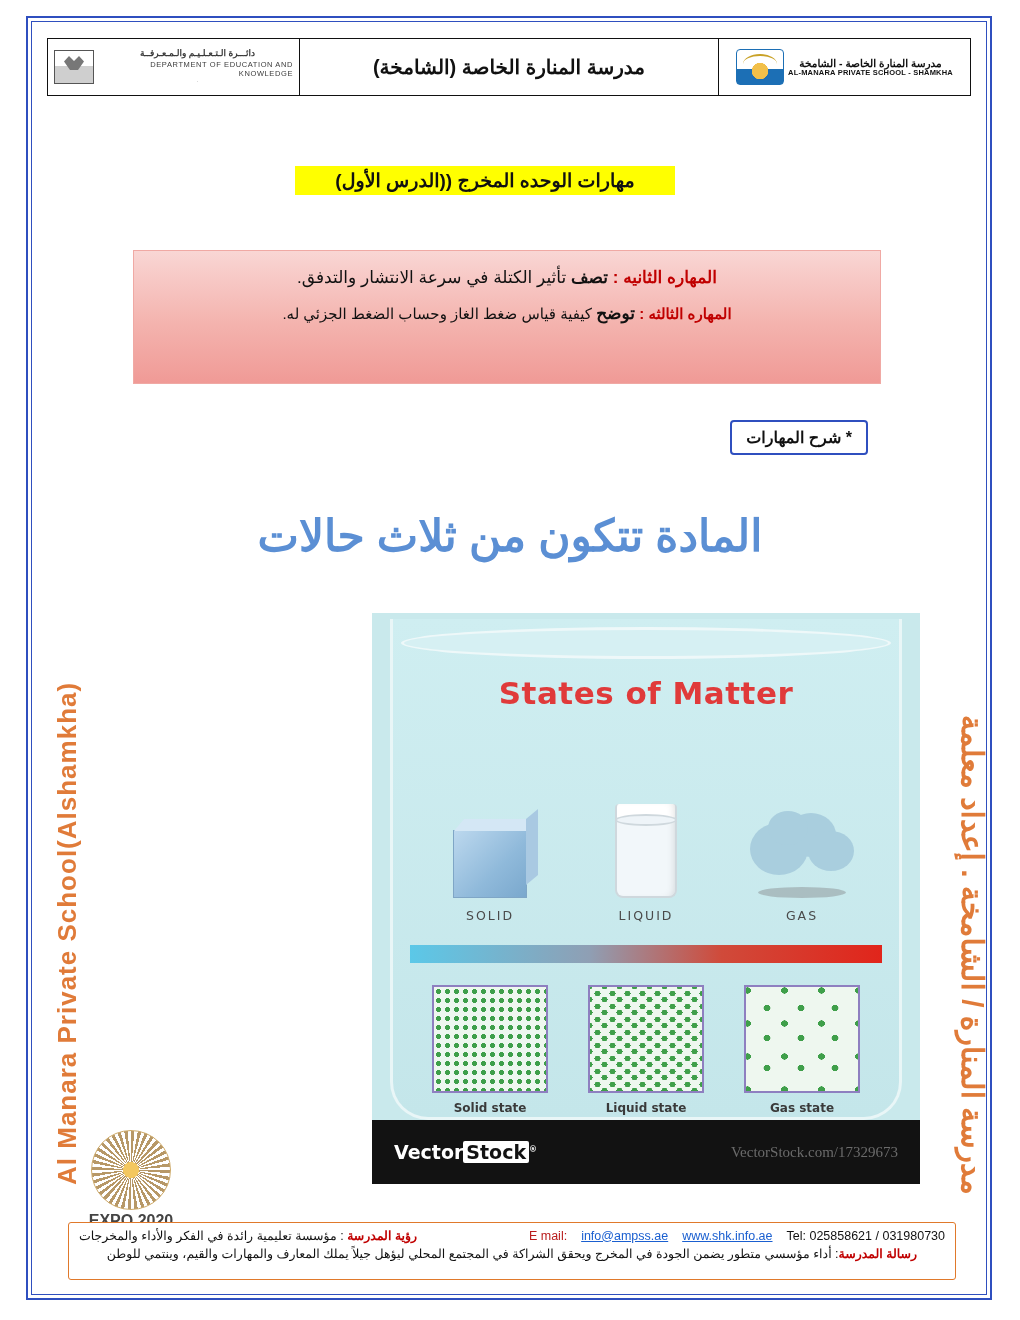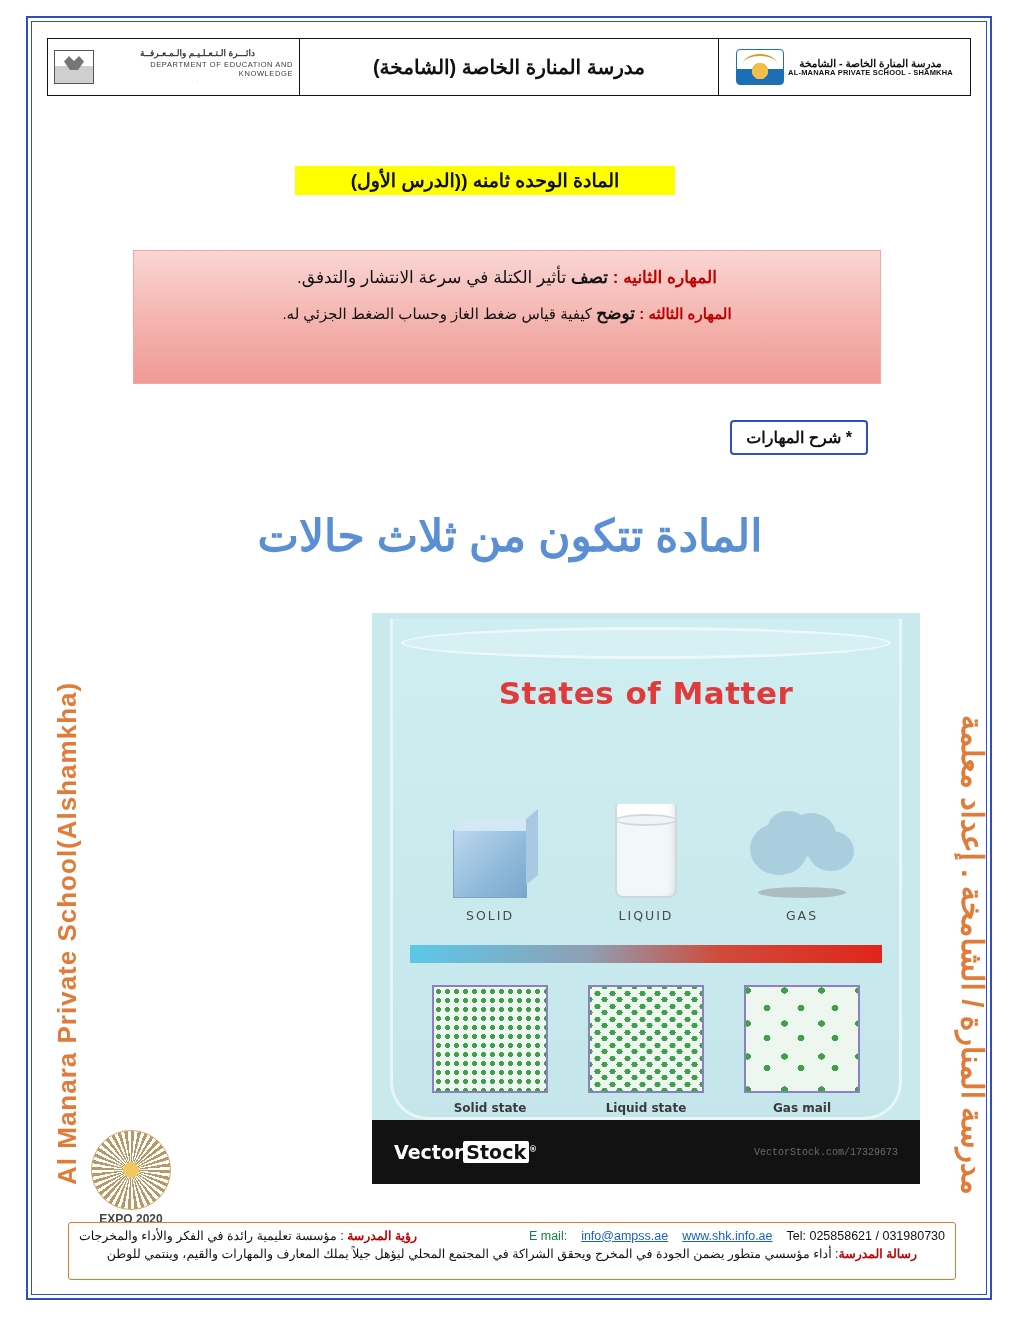--- a/index.html
+++ b/index.html
@@ -494,22 +494,22 @@
     font-family: "DejaVu Sans", sans-serif;
   }
   .vs-logo span.dark {
     background: #ffffff;
     color: #121212;
     padding: 0 3px;
     border-radius: 2px;
   }
   .vs-url {
     color: #6b6b6b;
-    font-size: 10px;
-    font-family: Liberation Mono, monospace;
+    font-size: 15px;
+    font-family: Liberation Serif, serif;
   }
 
   
   .expo {
     position: absolute;
     left: 72px;
     top: 1130px;
     width: 118px;
     text-align: center;
     direction: ltr;
@@ -519,21 +519,21 @@
     height: 78px;
     margin: 0 auto;
     border-radius: 50%;
     background:
       radial-gradient(circle, #f2c14e 0 14%, transparent 15%),
       repeating-conic-gradient(#b08d57 0deg 5deg, transparent 5deg 10deg);
     border: 1px solid #c8a15a;
     opacity: .9;
   }
   .expo-title {
-    font-size: 12px;
+    font-size: 16px;
     font-weight: bold;
     color: #444;
     margin-top: 2px;
   }
   .expo-sub {
     font-size: 6px;
     color: #666;
     line-height: 1.3;
   }
 
@@ -552,21 +552,21 @@
   }
   .footer-line1 {
     display: flex;
     align-items: center;
     justify-content: center;
     gap: 14px;
     font-size: 12.5px;
     color: #111;
     direction: ltr;
   }
-  .footer-mail-label { color: #15803d; }
+  .footer-mail-label { color: #b91c1c; }
   .footer-link {
     color: #1a5fd0;
     text-decoration: underline;
   }
   .footer-vision {
     direction: rtl;
     font-size: 12.5px;
     color: #111;
   }
   .footer-vision .lbl,
@@ -610,21 +610,21 @@
   <div class="header-cell header-left">
     <div class="adek-text">
       <div class="adek-ar">دائـــرة الـتـعـلـيـم والـمـعـرفــة</div>
       <div class="adek-en">DEPARTMENT OF EDUCATION AND KNOWLEDGE</div>
       <div class="adek-sub">·</div>
     </div>
     <div class="uae-emblem"></div>
   </div>
 </div>
 
-<div class="unit-title">المادة الوحده ثامنه ((الدرس الأول)</div>
+<div class="unit-title">مهارات الوحده المخرج ((الدرس الأول)</div>
 
 <div class="skills-box">
   <div class="skill-line">
     <span class="skill-label">المهاره الثانيه :</span>
     <span class="skill-strong">تصف</span><span> تأثير الكتلة في سرعة الانتشار والتدفق.</span>
   </div>
   <div class="skill-line small">
     <span class="skill-label">المهاره الثالثه :</span>
     <span class="skill-strong" style="font-size:17px">توضح</span><span> كيفية قياس ضغط الغاز وحساب الضغط الجزئي له.</span>
   </div>
@@ -674,21 +674,21 @@
       <div class="particle-col">
         <div class="particle-box solid"></div>
         <div class="particle-caption">Solid state</div>
       </div>
       <div class="particle-col">
         <div class="particle-box liquid"></div>
         <div class="particle-caption">Liquid state</div>
       </div>
       <div class="particle-col">
         <div class="particle-box gas"></div>
-        <div class="particle-caption">Gas mail</div>
+        <div class="particle-caption">Gas state</div>
       </div>
     </div>
 
     <div class="poster-footer">
       <div class="vs-logo">Vector<span class="dark">Stock</span><sup style="font-size:8px">®</sup></div>
       <div class="vs-url">VectorStock.com/17329673</div>
     </div>
   </div>
 </div>
 

